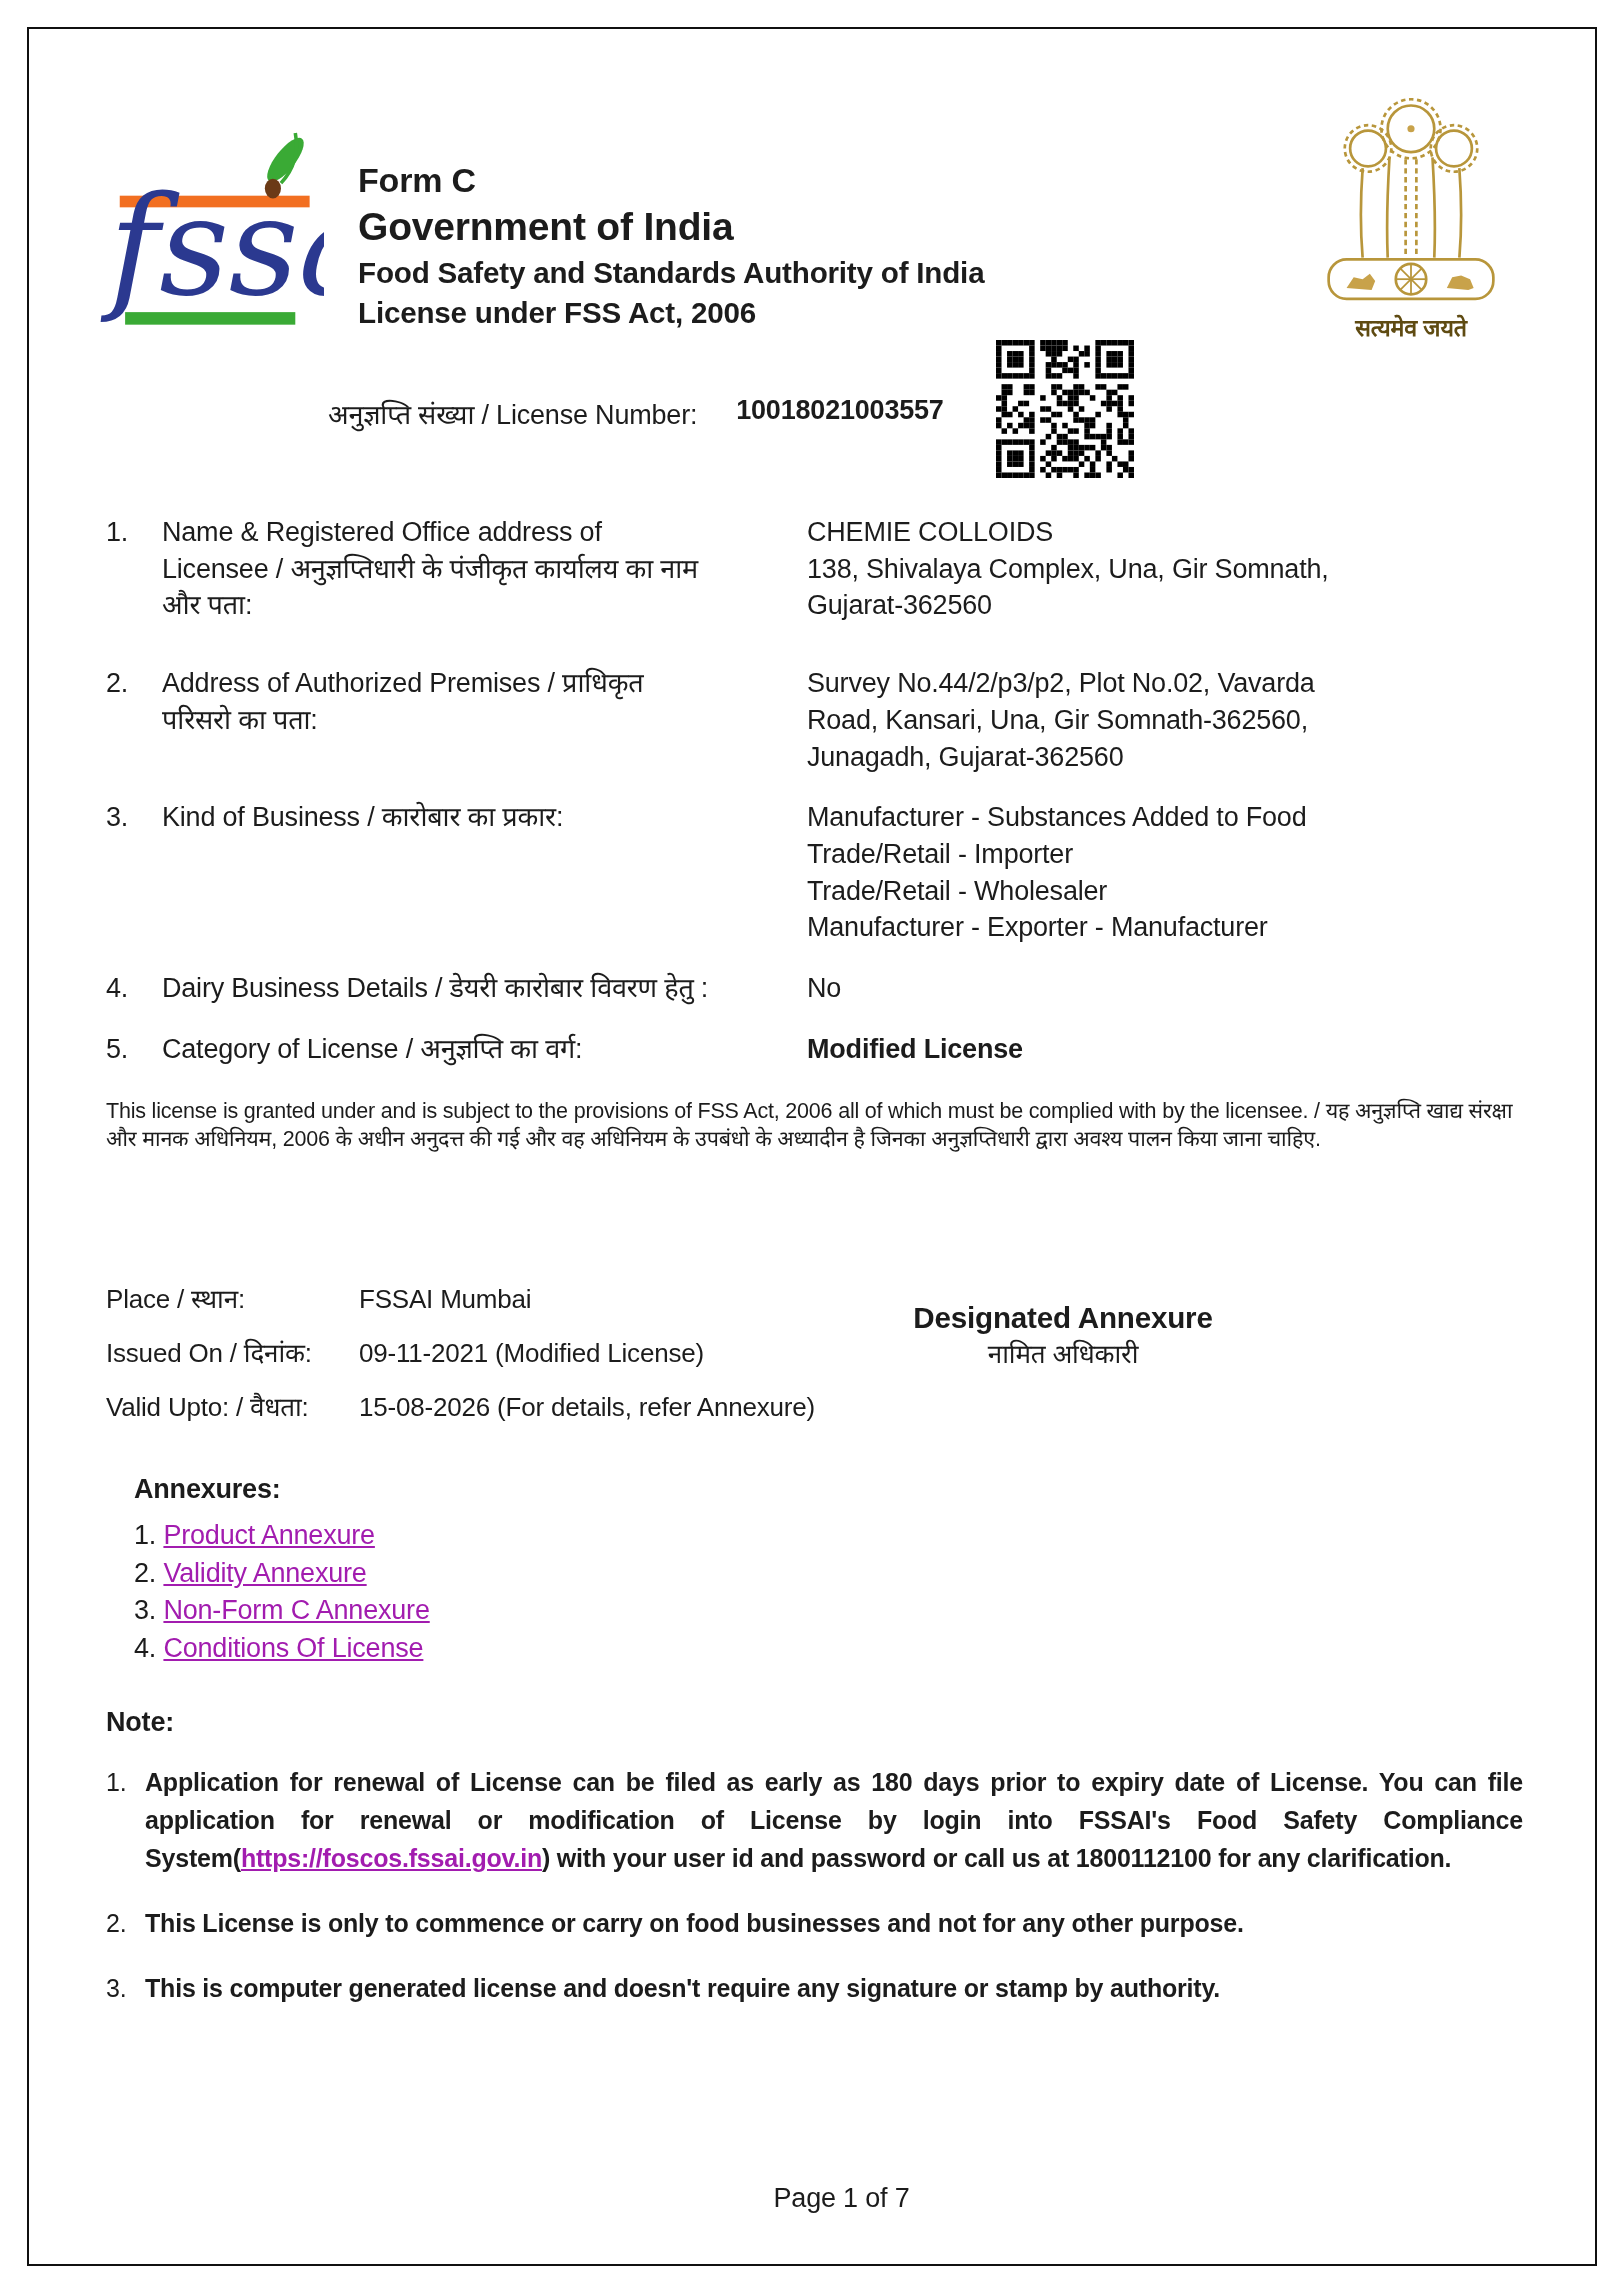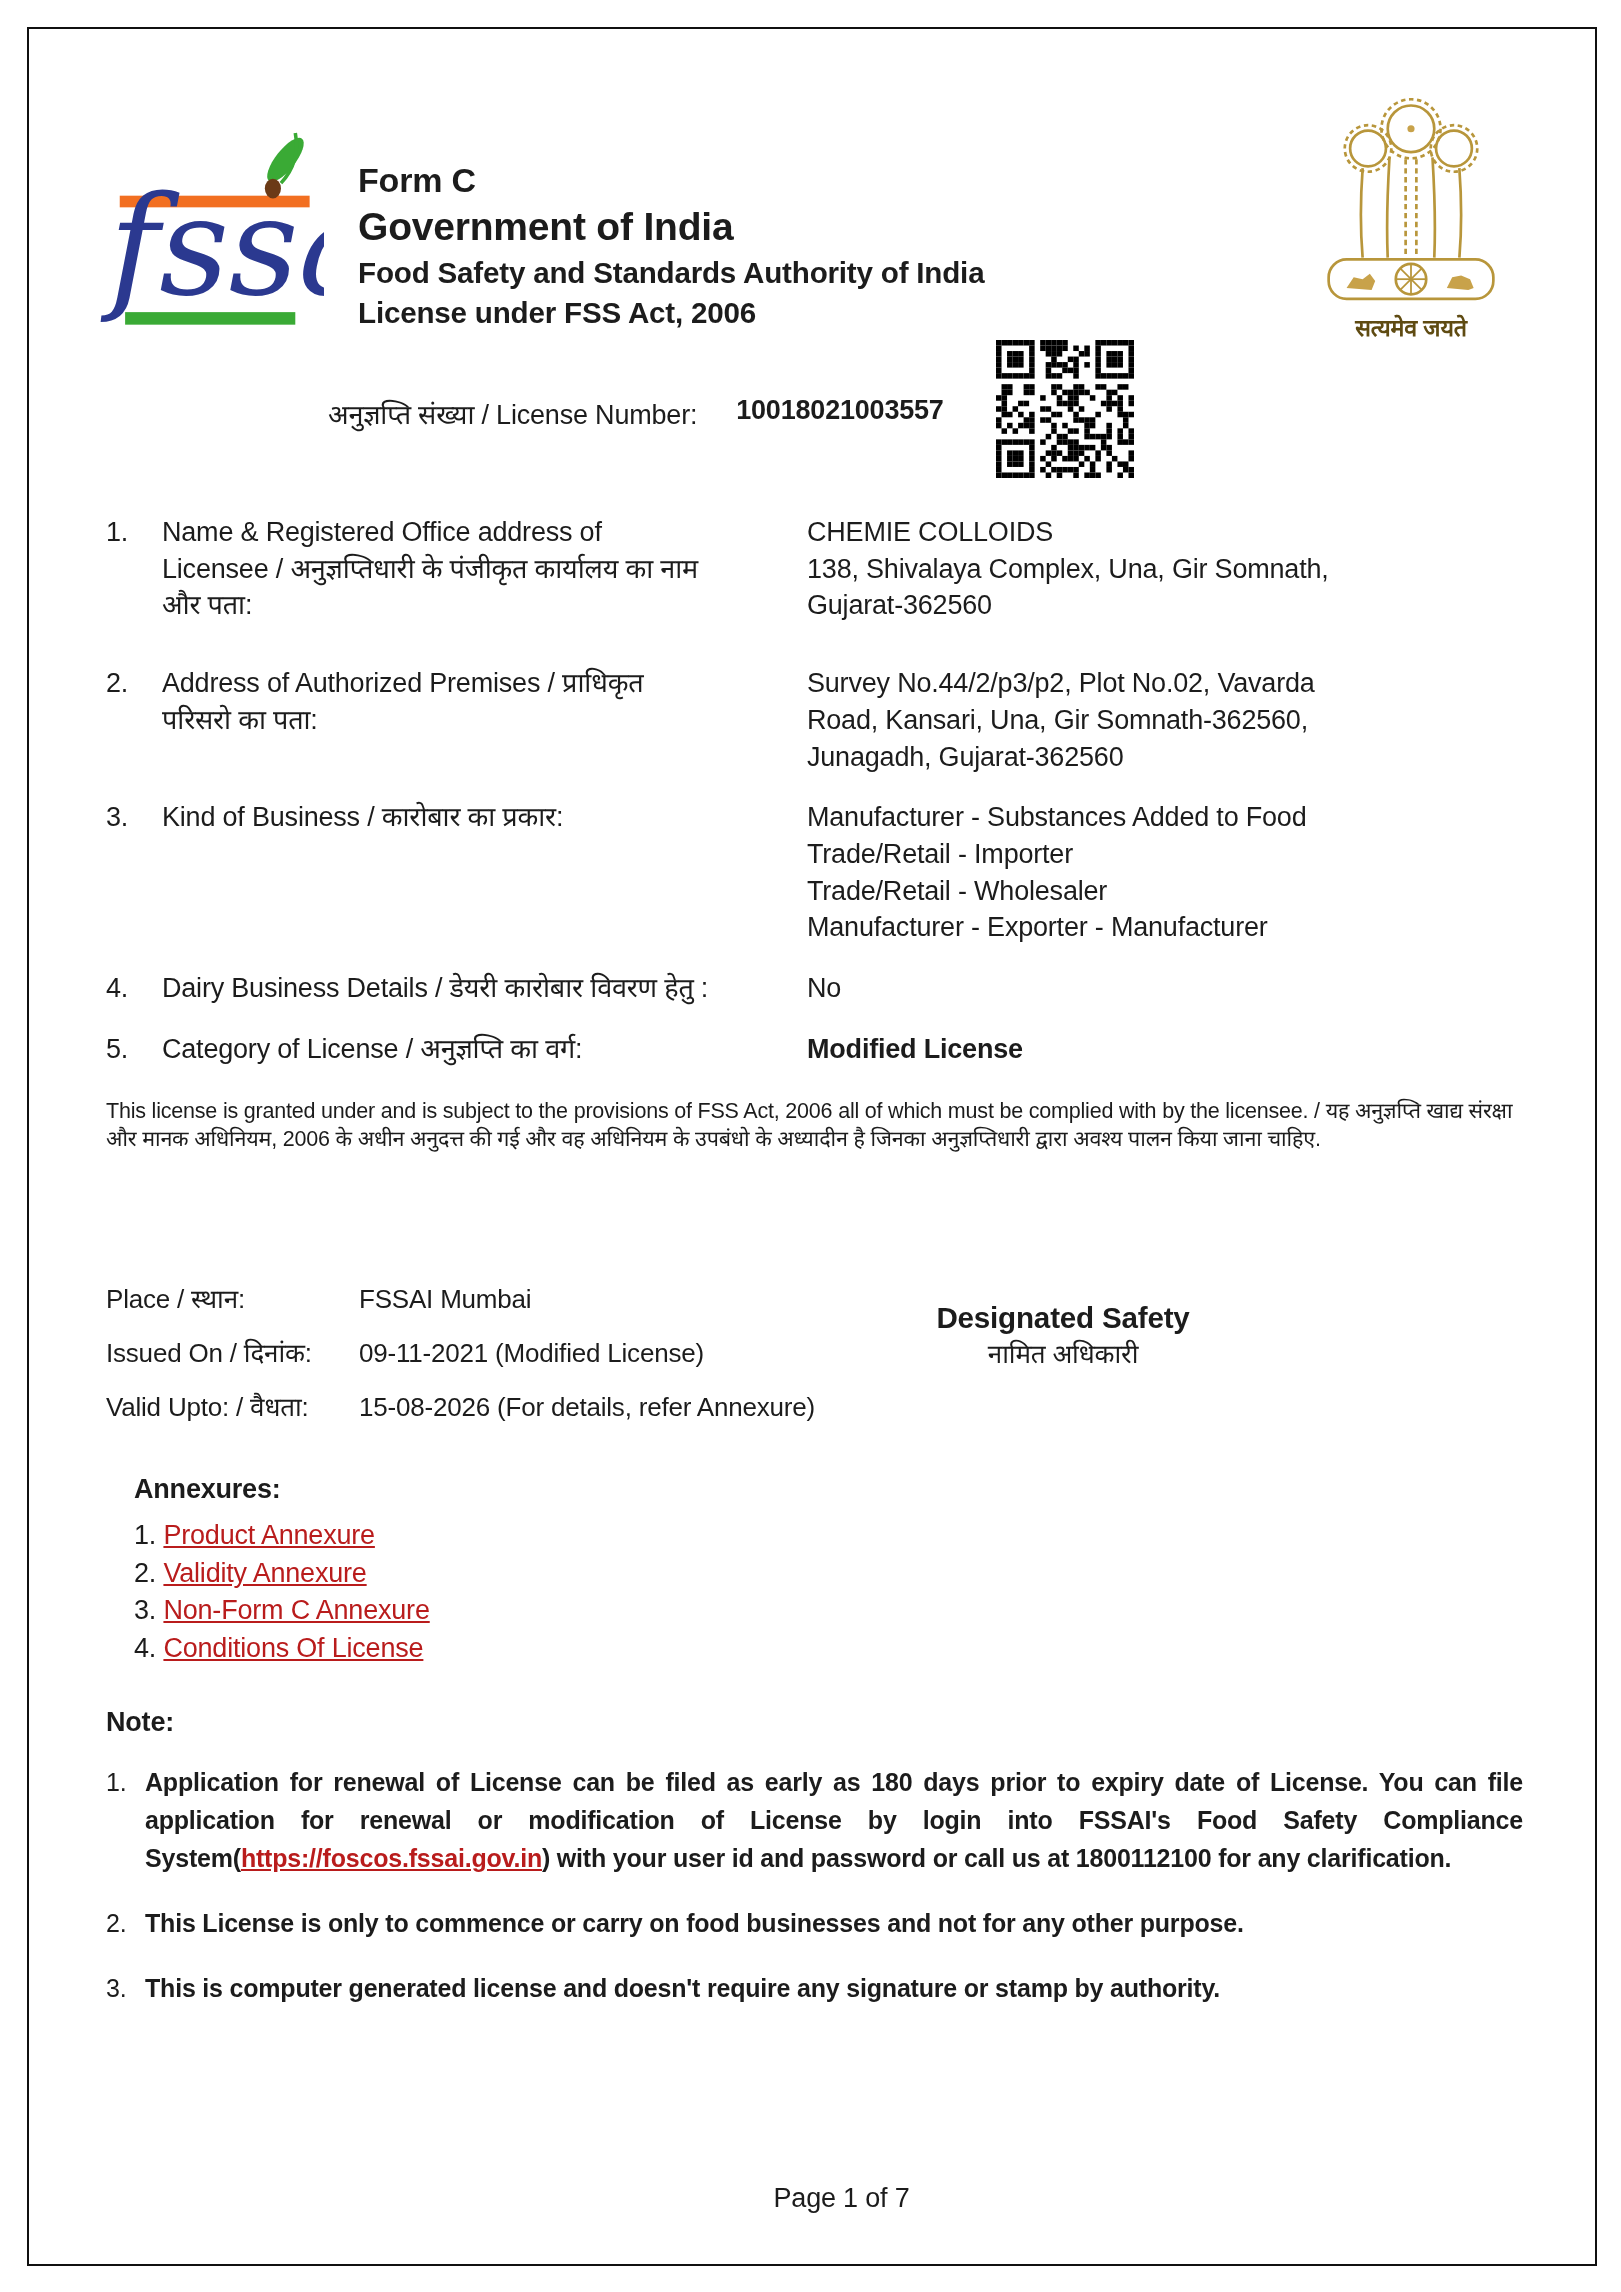--- a/index.html
+++ b/index.html
@@ -33,21 +33,21 @@
   .provision{position:absolute;left:106px;top:1098px;width:1415px;font-size:21.5px;line-height:1.3;}
   
   .issue{position:absolute;left:106px;top:1282px;display:grid;grid-template-columns:253px auto;row-gap:19px;font-size:26px;line-height:1.35;}
   .officer{position:absolute;left:884px;top:1299px;width:358px;text-align:center;}
   .officer-title{font-size:29.6px;font-weight:bold;line-height:1.3;}
   .officer-sub{font-size:26px;line-height:1.35;}
   
   .annexures{position:absolute;left:134px;top:1471px;font-size:27px;line-height:1.4;}
   .ann-heading{font-weight:bold;margin-bottom:8px;}
   .ann-item{margin:0;}
-  .link{color:#b91c1c;text-decoration:underline;}
+  .link{color:#a21caf;text-decoration:underline;}
   
   .note-heading{position:absolute;left:106px;top:1707px;font-size:27px;font-weight:bold;}
   .notes{position:absolute;left:106px;top:1763px;width:1417px;font-size:25px;line-height:1.52;}
   .n-row{display:flex;margin-bottom:27px;}
   .n-no{width:39px;flex:none;}
   .n-text{flex:1;font-weight:bold;text-align:justify;}
   .n-text .link{font-weight:bold;}
   
   .footer{position:absolute;left:0;top:2183px;width:100%;text-align:center;font-size:27px;margin-left:31px;}
 </style>
@@ -460,21 +460,21 @@
     <div class="i-value">FSSAI Mumbai</div>
 
     <div class="i-label">Issued On / दिनांक:</div>
     <div class="i-value">09-11-2021 (Modified License)</div>
 
     <div class="i-label">Valid Upto: / वैधता:</div>
     <div class="i-value">15-08-2026 (For details, refer Annexure)</div>
   </div>
 
   <div class="officer">
-    <div class="officer-title">Designated Safety</div>
+    <div class="officer-title">Designated Annexure</div>
     <div class="officer-sub">नामित अधिकारी</div>
   </div>
 
   <div class="annexures">
     <div class="ann-heading">Annexures:</div>
     <div>
     <div class="ann-item">
       <span class="ann-no">1. </span>
       <a href="#" class="link">Product Annexure</a>
     </div>

